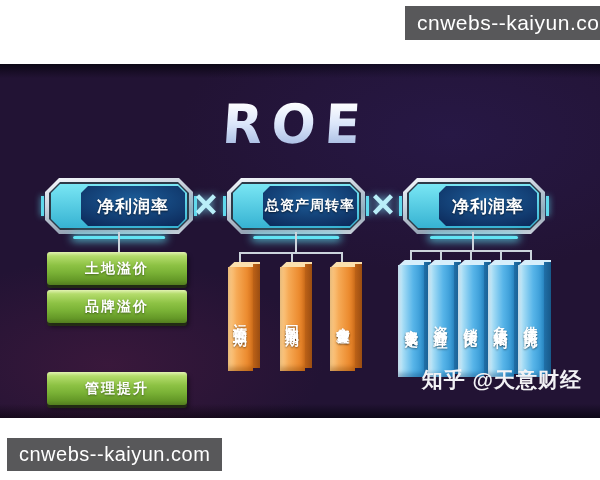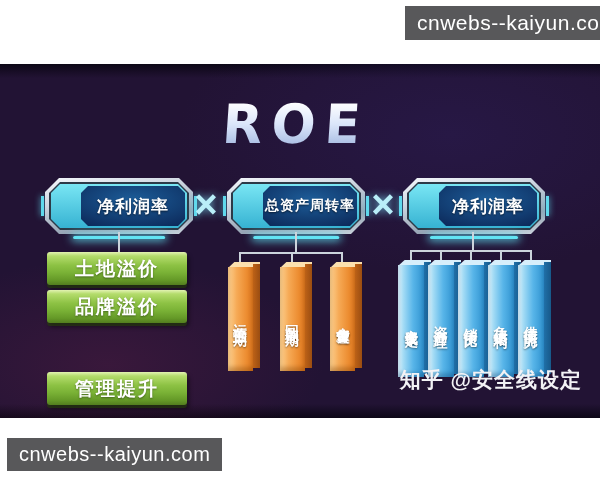--- a/index.html
+++ b/index.html
@@ -98,21 +98,21 @@
   
   .cline { position:absolute; background:#ccd4dc; }
 
   
   .gitem {
     position:absolute; left:47px; width:140px; height:33px;
     border-radius:3px;
     background:linear-gradient(180deg,#e2f2b2 0%,#b4dc6c 12%,#8dc244 40%,#7ab236 62%,#649827 86%,#537d1f 100%);
     box-shadow:0 3px 0 rgba(40,70,10,0.55), 2px 4px 4px rgba(0,0,0,0.45);
     display:flex; align-items:center; justify-content:center;
-    color:#ffffff; font-weight:bold; font-size:19px; letter-spacing:2px;
+    color:#ffffff; font-weight:bold; font-size:14px; letter-spacing:2px;
     text-shadow:0 1px 2px rgba(0,0,0,0.4);
   }
 
   
   .pillar { position:absolute; }
   .p-top  { position:absolute; left:0; top:0; height:6px; }
   .p-side { position:absolute; top:2px; }
   .p-face {
     position:absolute; left:0; top:5px;
     display:flex; align-items:center; justify-content:center;
@@ -274,19 +274,19 @@
       </div>
     </div>
     <div class="pillar blue" style="left:518px; top:196px;">
       <div class="p-top"></div>
       <div class="p-side"></div>
       <div class="p-face">
         <span class="vtext">借债能力</span>
       </div>
     </div>
 
-    <div class="credit">知乎 @安全线设定</div>
+    <div class="credit">知乎 @天意财经</div>
 
   </div>
 
   <div class="banner bottom">cnwebs--kaiyun.com</div>
 
 </div>
 
 </body></html>

